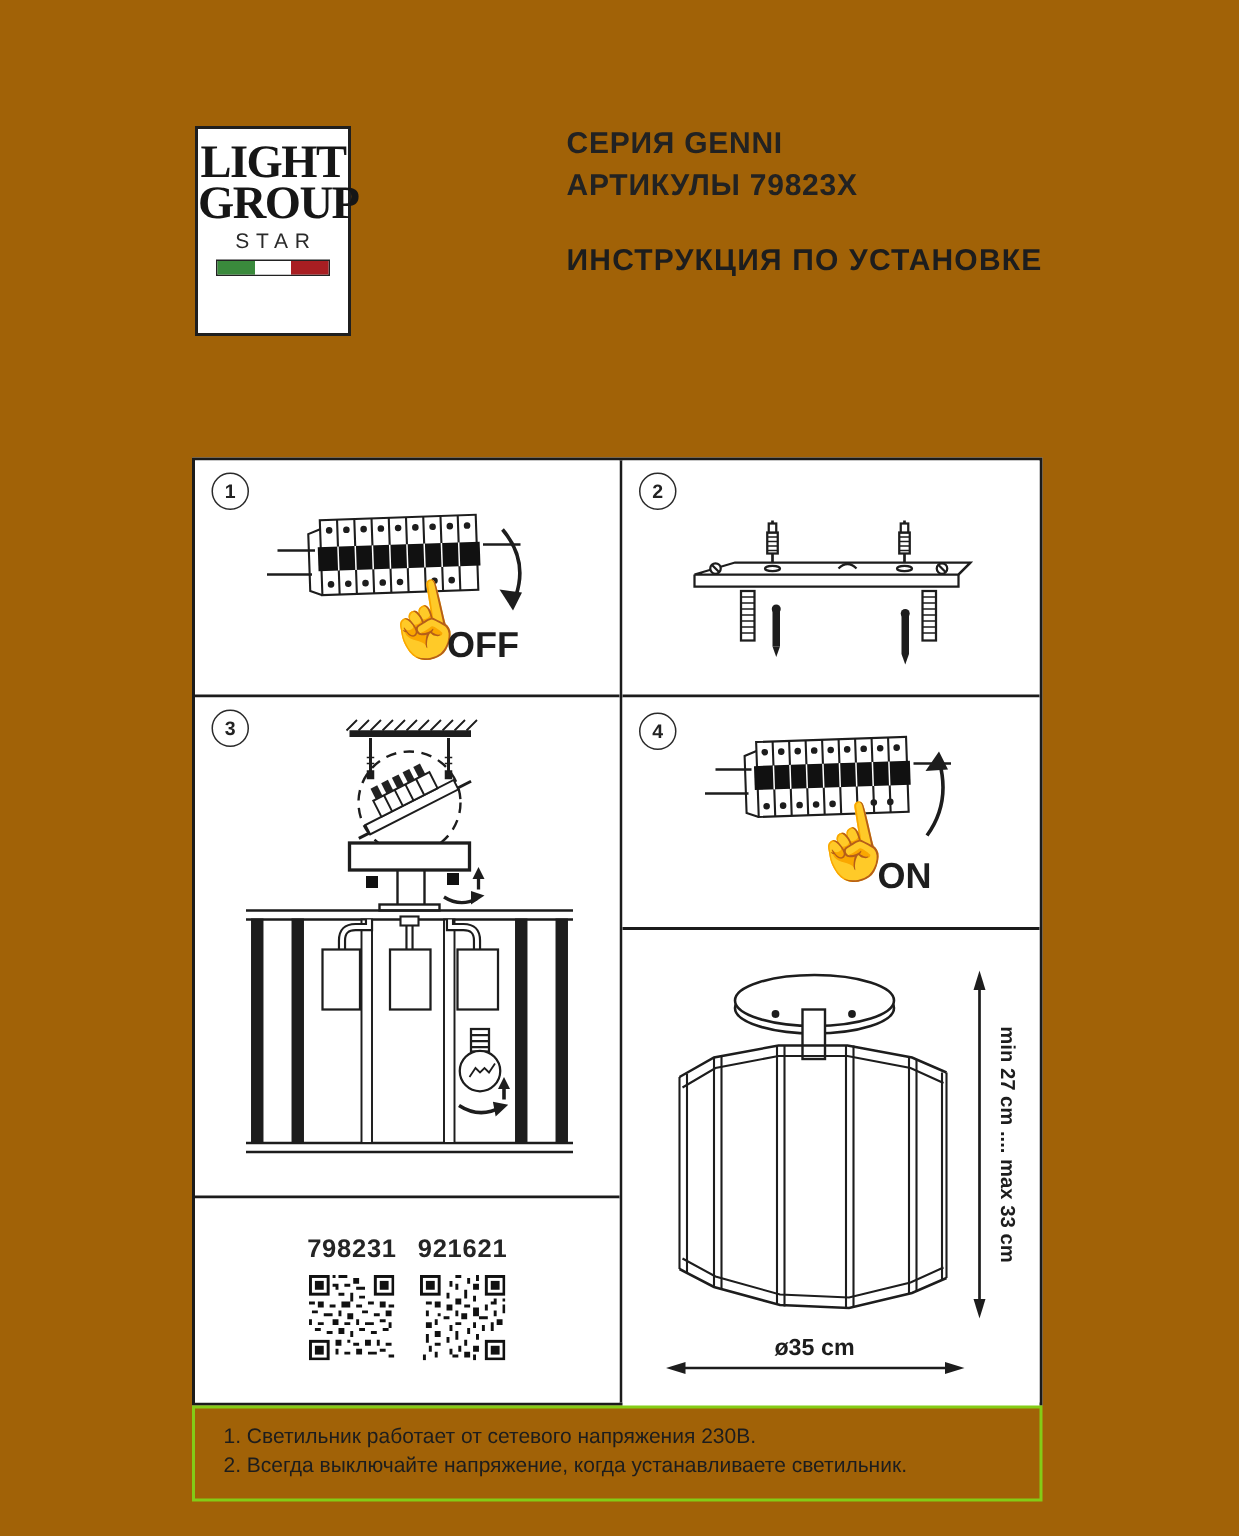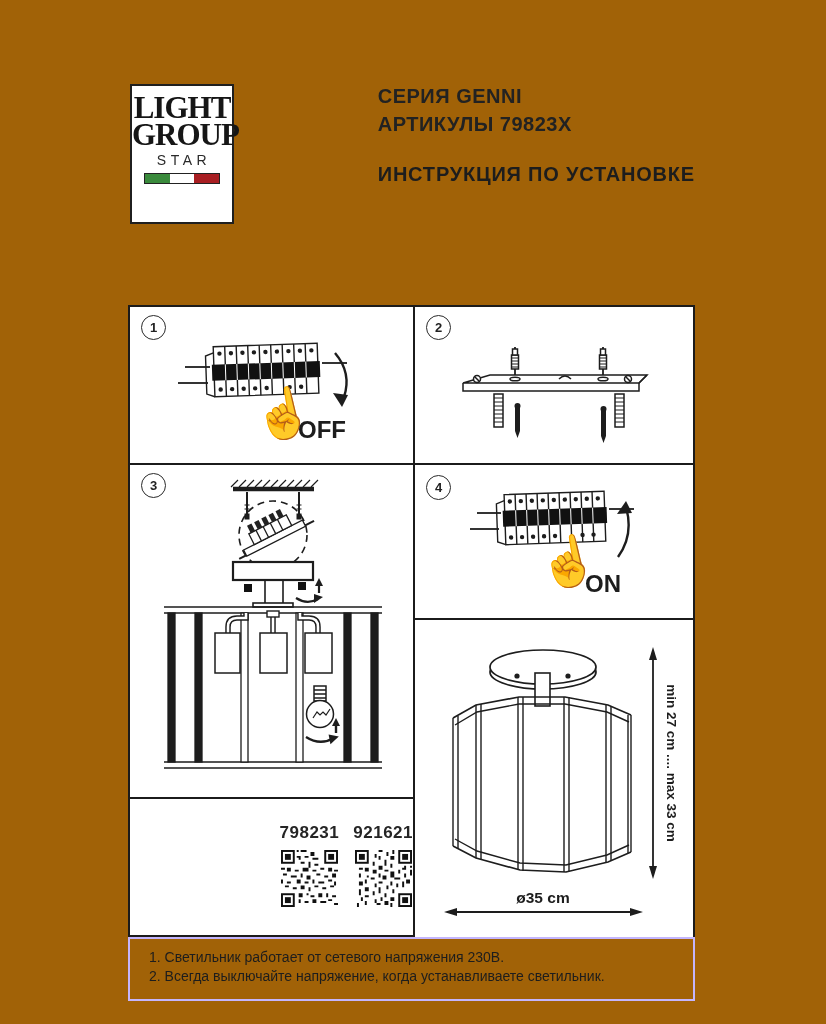--- a/index.html
+++ b/index.html
@@ -19,28 +19,28 @@
   .headings{position:absolute;right:131px;top:82px;}
   .h-series{font-size:20px;font-weight:700;letter-spacing:.5px;line-height:28px;color:#222;}
   .h-title{margin-top:23px;font-size:20px;font-weight:700;letter-spacing:.8px;line-height:27px;color:#1d1d1d;}
   
   .sheet{position:absolute;left:128px;top:305px;width:567px;height:632px;border:2px solid #1b1b1b;
          display:flex;box-sizing:border-box;background:#fff;}
   .col-l{width:285px;border-right:2px solid #1b1b1b;display:flex;flex-direction:column;box-sizing:border-box;}
   .col-r{flex:1;display:flex;flex-direction:column;}
   .panel{position:relative;box-sizing:border-box;background:#fff;}
   .pb{border-bottom:2px solid #1b1b1b;}
-  .p1{height:158px;} .p3{height:334px;} .pqr{flex:1;display:flex;align-items:center;justify-content:flex-end;gap:14px;}
+  .p1{height:158px;} .p3{height:334px;} .pqr{flex:1;display:flex;align-items:center;justify-content:center;gap:14px;}
   .p2{height:158px;} .p4{height:155px;} .plamp{flex:1;}
   .num{position:absolute;left:11px;top:8px;width:23px;height:23px;border:1.7px solid #2a2a2a;border-radius:50%;
        display:flex;align-items:center;justify-content:center;font-size:13px;font-weight:700;color:#222;background:#fff;}
   .qr-item{text-align:center;}
   .qr-label{font-size:17px;font-weight:700;letter-spacing:.5px;color:#252525;margin-bottom:7px;}
   
-  .notes{position:absolute;left:128px;top:937px;width:567px;height:64px;border:2px solid #c4b5fd;
+  .notes{position:absolute;left:128px;top:937px;width:567px;height:64px;border:2px solid #84cc16;
          box-sizing:border-box;padding:9px 0 0 19px;font-size:14px;line-height:19px;color:#1d1d1d;}
 </style>
 </head>
 <body>
 
 <div class="page">
 
   <div class="logo">
     <div class="logo-word">LIGHT</div>
     <div class="logo-word">GROUP</div>

